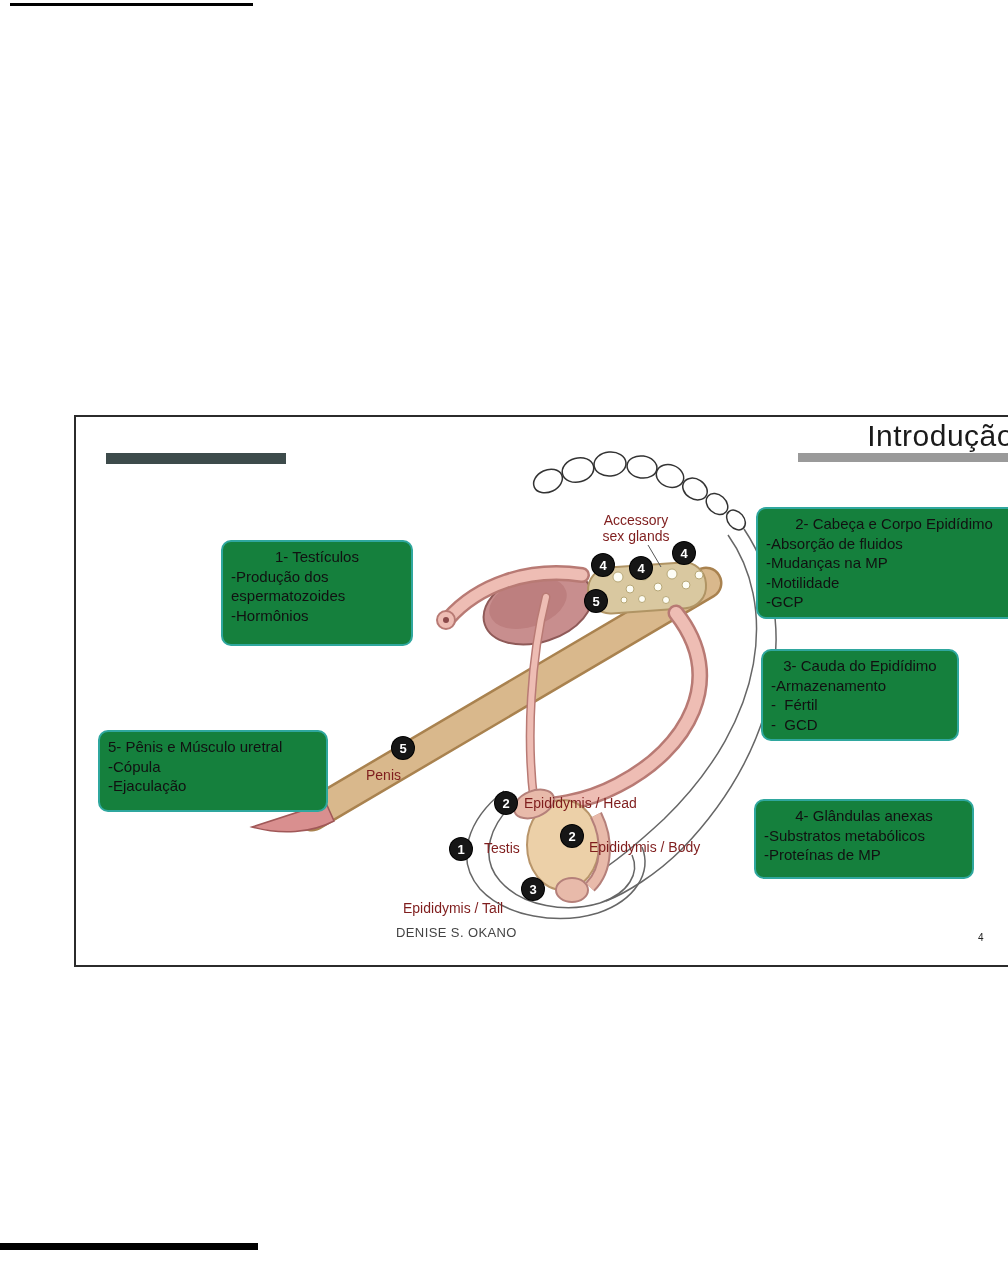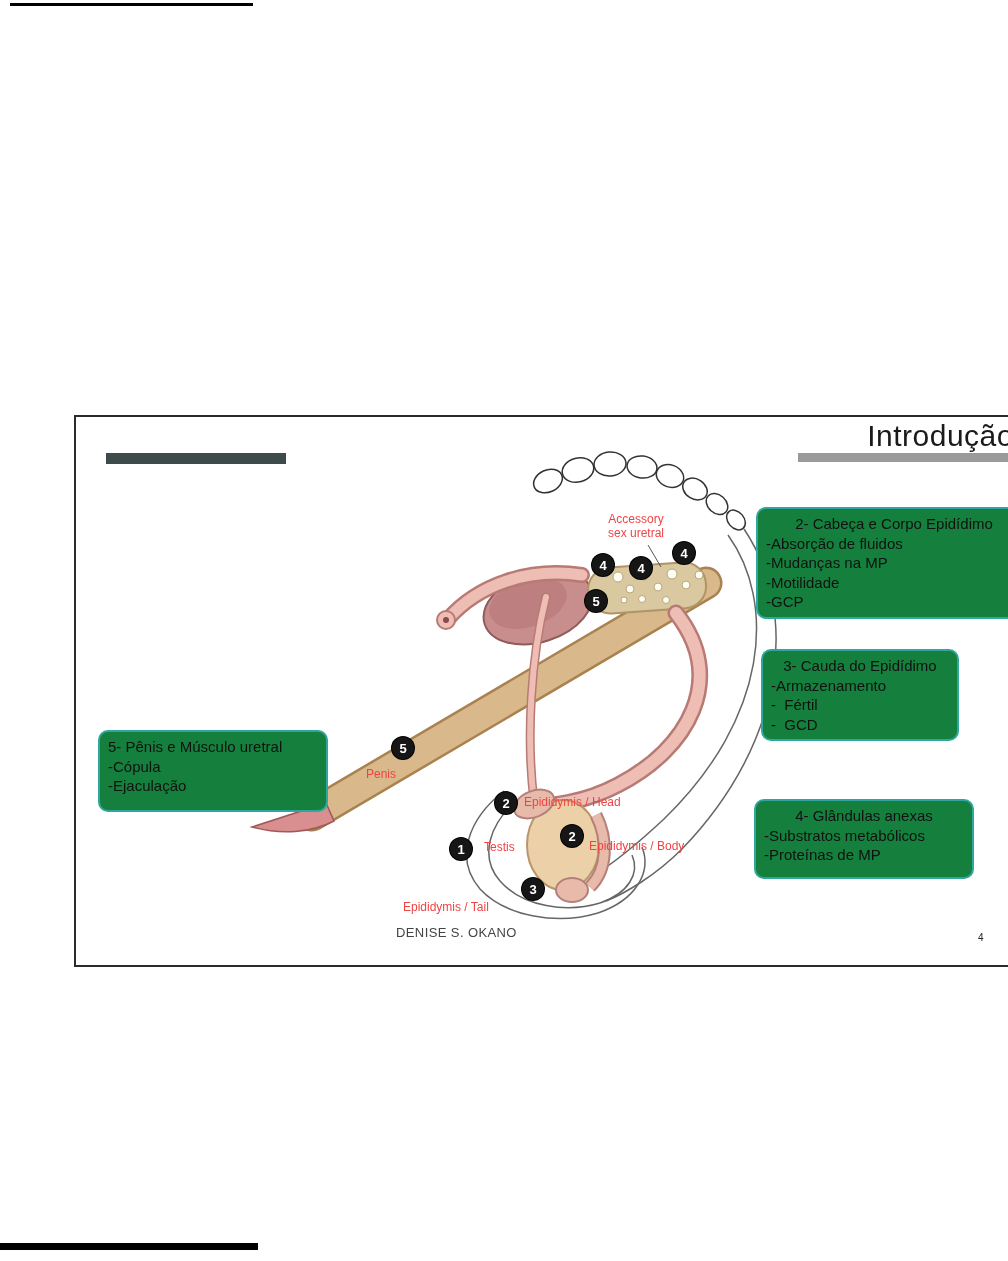--- a/index.html
+++ b/index.html
@@ -14,21 +14,21 @@
 
   .slide-title{position:absolute;top:2px;right:6px;font-size:30px;color:#1a1a1a;
                padding:0 4px 1px 4px;border-bottom:2px solid #444;letter-spacing:.5px;}
 
   .bar{position:absolute;}
   .bar-left{left:30px;top:36px;width:180px;height:11px;background:#3d4b4b;}
   .bar-right{left:722px;top:36px;width:210px;height:9px;background:#9a9a9a;}
 
   .diagram-svg{position:absolute;left:0;top:0;width:948px;height:548px;z-index:1;}
 
-  .dlabel{position:absolute;z-index:3;font-size:12px;color:#ef4444;white-space:nowrap;}
+  .dlabel{position:absolute;z-index:3;font-size:14px;color:#7f1d1d;white-space:nowrap;}
   .dlabel.center{text-align:center;white-space:normal;}
 
   .badge{position:absolute;z-index:4;width:22px;height:22px;border-radius:50%;
          background:#161616;color:#fff;font-size:13px;font-weight:bold;
          display:flex;align-items:center;justify-content:center;box-shadow:0 0 0 1px #000;}
 
   .callout{position:absolute;z-index:5;border:2px solid #2fa79e;border-radius:10px;
            background:#15803d;padding:5px 8px;font-size:15px;line-height:1.3;color:#111;}
   .callout .c-title{text-align:center;}
   .callout.left-title .c-title{text-align:left;}
@@ -122,38 +122,43 @@
         <ellipse cx="566" cy="50" rx="15" ry="11" transform="rotate(8 566 50)"></ellipse>
         <ellipse cx="594" cy="59" rx="14" ry="11" transform="rotate(20 594 59)"></ellipse>
         <ellipse cx="619" cy="72" rx="13" ry="10" transform="rotate(32 619 72)"></ellipse>
         <ellipse cx="641" cy="87" rx="12" ry="9" transform="rotate(42 641 87)"></ellipse>
         <ellipse cx="660" cy="103" rx="11" ry="8" transform="rotate(50 660 103)"></ellipse>
       </g>
     </svg>
 
     <div class="dlabel center" style="left:500px;top:95px;width:120px;">
       <div>Accessory</div>
-      <div>sex uretral</div>
+      <div>sex glands</div>
     </div>
     <div class="dlabel" style="left:290px;top:350px;">Penis</div>
     <div class="dlabel" style="left:408px;top:423px;">Testis</div>
     <div class="dlabel" style="left:448px;top:378px;text-align:center;">Epididymis / Head</div>
     <div class="dlabel" style="left:513px;top:422px;">Epididymis / Body</div>
     <div class="dlabel" style="left:327px;top:483px;">Epididymis / Tail</div>
 
     <div class="badge" style="left:516px;top:137px;">4</div>
     <div class="badge" style="left:554px;top:140px;">4</div>
     <div class="badge" style="left:597px;top:125px;">4</div>
     <div class="badge" style="left:509px;top:173px;">5</div>
     <div class="badge" style="left:316px;top:320px;">5</div>
     <div class="badge" style="left:419px;top:375px;">2</div>
     <div class="badge" style="left:485px;top:408px;">2</div>
     <div class="badge" style="left:374px;top:421px;">1</div>
     <div class="badge" style="left:446px;top:461px;">3</div>
 
+    <div class="callout" style="left:145px;top:123px;width:172px;min-height:92px;">
+      <div class="c-title">1- Testículos</div>
+      <div>-Produção dos espermatozoides</div>
+      <div>-Hormônios</div>
+    </div>
 
     <div class="callout" style="left:680px;top:90px;width:256px;min-height:96px;">
       <div class="c-title">2- Cabeça e Corpo Epidídimo</div>
       <div>-Absorção de fluidos</div>
       <div>-Mudanças na MP</div>
       <div>-Motilidade</div>
       <div>-GCP</div>
     </div>
 
     <div class="callout" style="left:685px;top:232px;width:178px;min-height:74px;">

